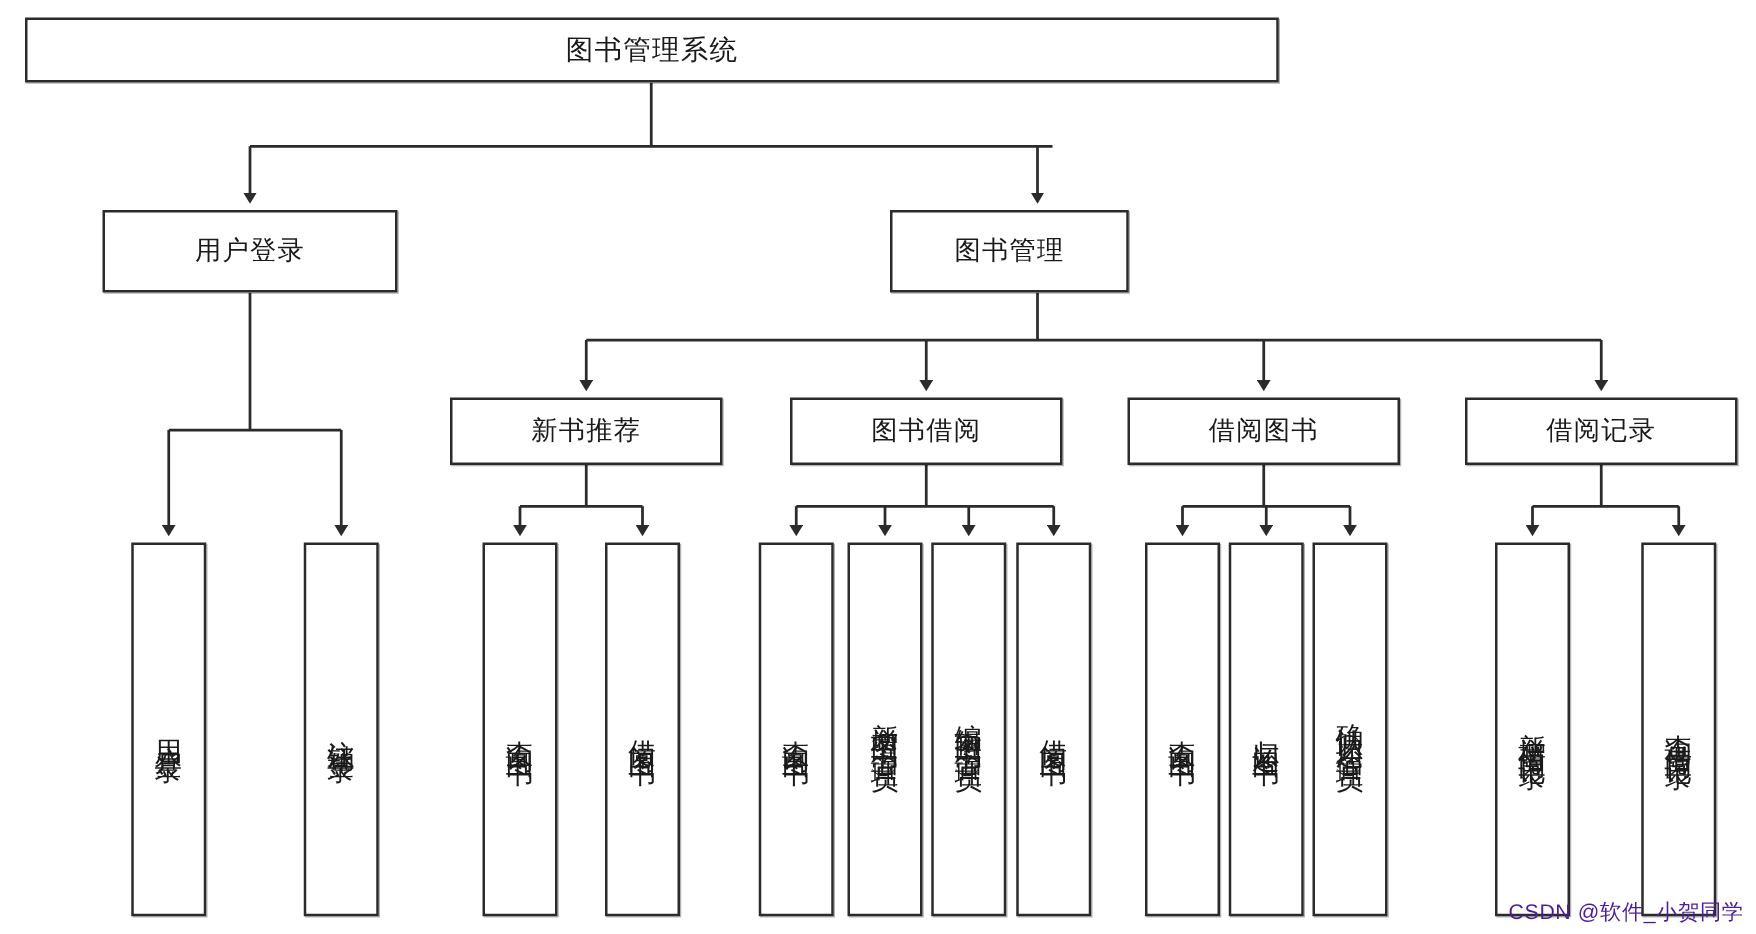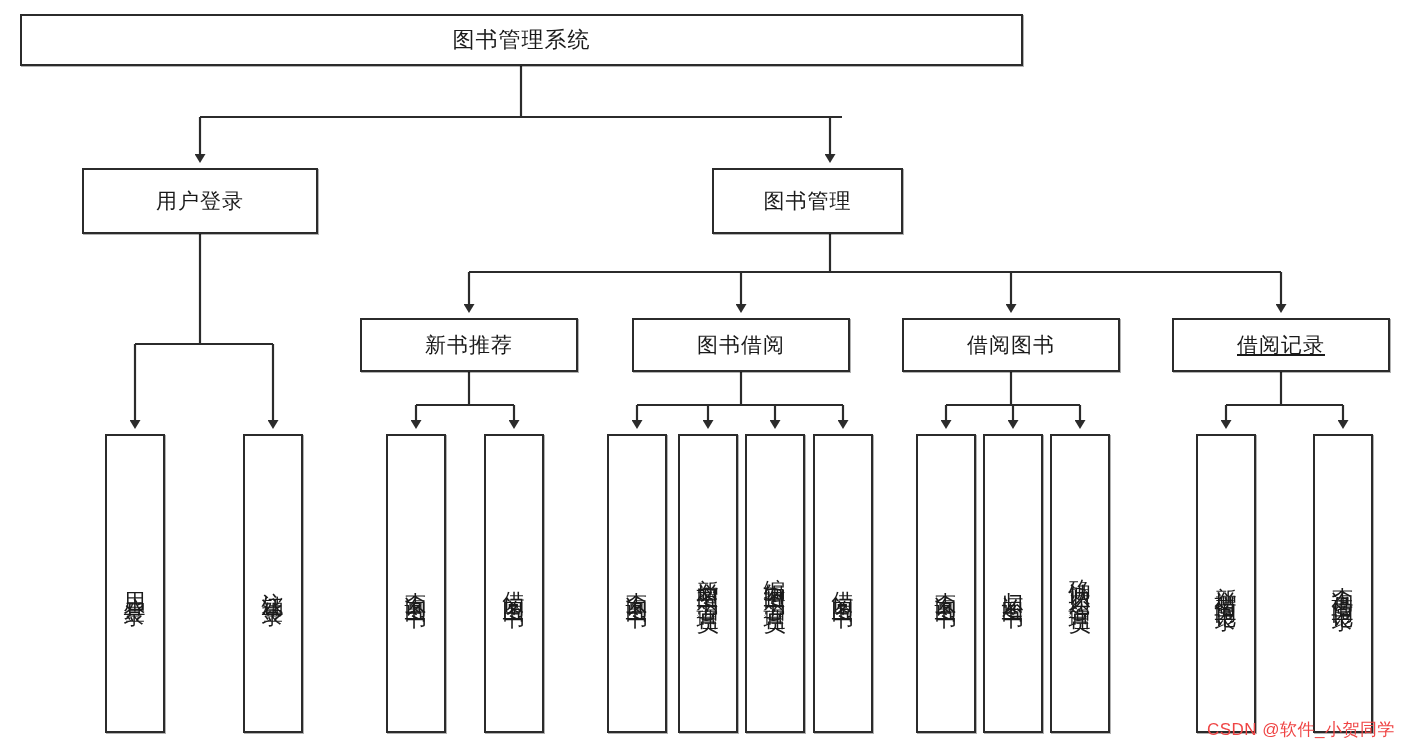--- a/index.html
+++ b/index.html
@@ -58,21 +58,21 @@
     top: 0;
     width: 1405px;
     height: 747px;
     pointer-events: none;
   }
   .watermark {
     position: absolute;
     right: 10px;
     bottom: 6px;
     font-size: 17px;
-    color: #ef4444;
+    color: #4c1d95;
     letter-spacing: 0.5px;
     white-space: nowrap;
     font-family: "Liberation Sans", "DejaVu Sans", sans-serif;
   }
 </style>
 </head>
 <body>
 
 <div id="canvas">
 
@@ -144,21 +144,21 @@
 
   <div class="node h" style="left:360px; top:318px; width:218px; height:54px;">
     <span>新书推荐</span>
   </div>
   <div class="node h" style="left:632px; top:318px; width:218px; height:54px;">
     <span>图书借阅</span>
   </div>
   <div class="node h" style="left:902px; top:318px; width:218px; height:54px;">
     <span>借阅图书</span>
   </div>
-  <div class="node h" style="left:1172px; top:318px; width:218px; height:54px;text-decoration:underline;">
+  <div class="node h" style="left:1172px; top:318px; width:218px; height:54px;">
     <span>借阅记录</span>
   </div>
 
   <div class="node v" style="left:105px; top:434px; width:60px; height:299px;">
     <span class="vtext">用户登录</span>
   </div>
   <div class="node v" style="left:243px; top:434px; width:60px; height:299px;">
     <span class="vtext">注销登录</span>
   </div>
   <div class="node v" style="left:386px; top:434px; width:60px; height:299px;">

